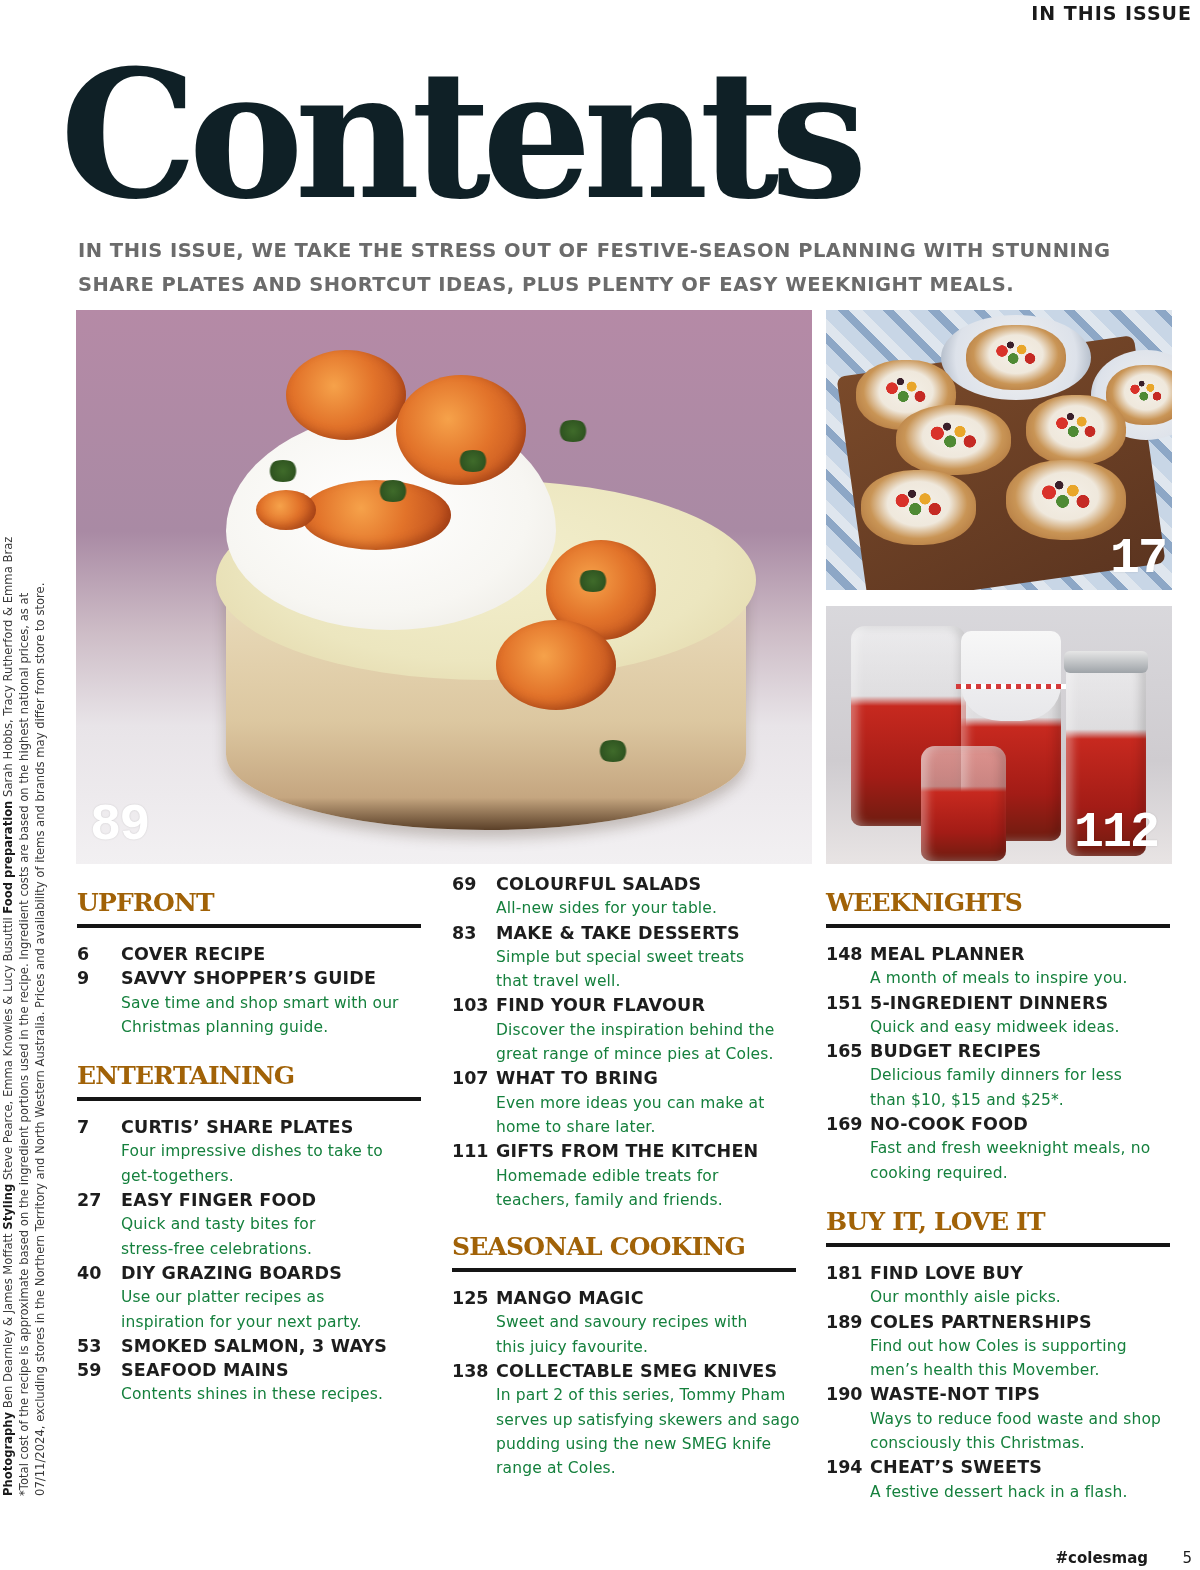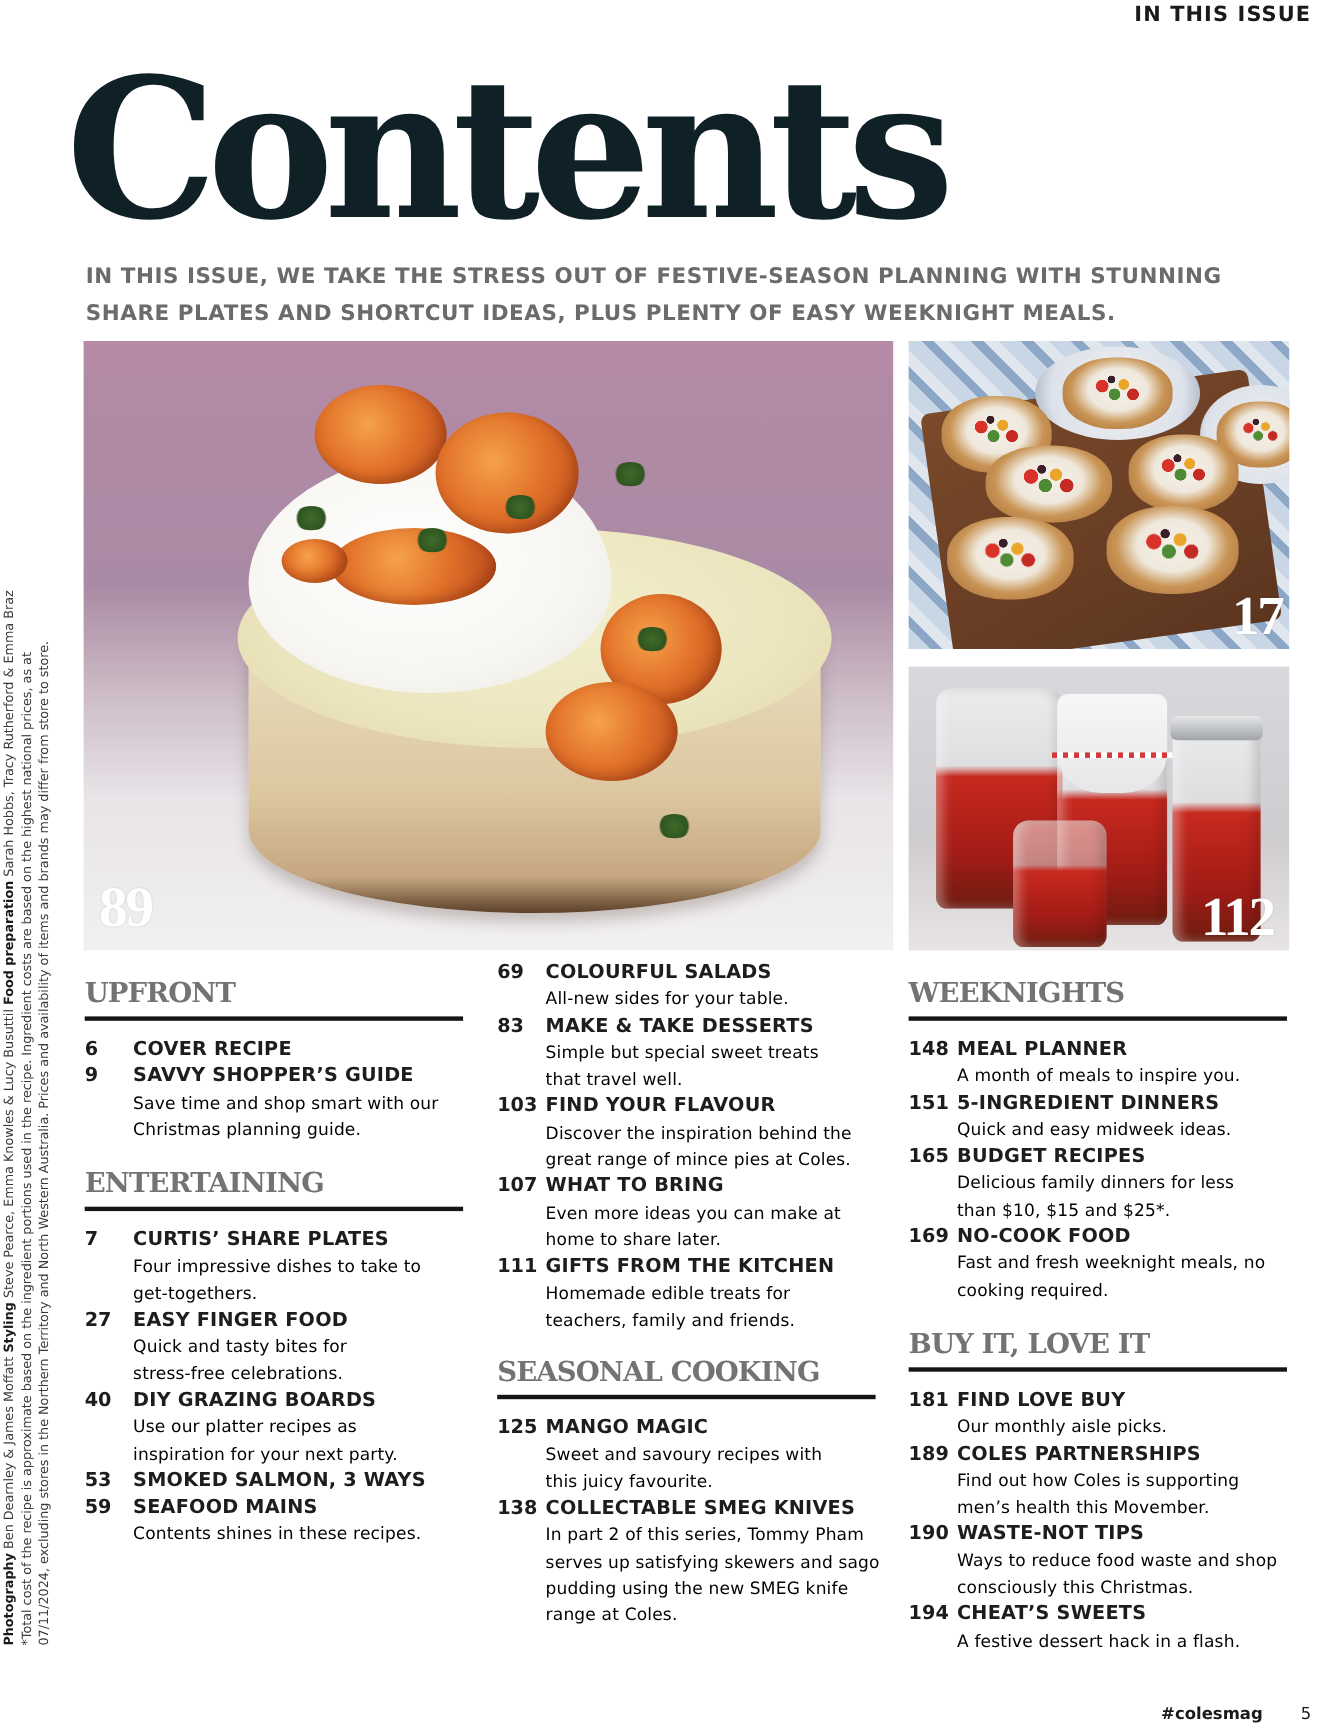--- a/index.html
+++ b/index.html
@@ -29,21 +29,21 @@
     width: 1070px; height: 48px;
     transform: rotate(-90deg); transform-origin: left top;
     font-family: "DejaVu Sans", sans-serif; font-size: 11.6px; line-height: 16px;
     color: #3a3a3a; padding-left: 4px;
   }
   .credits b { font-weight: bold; color: #1a1a1a; }
 
   
   .photo { position: absolute; overflow: hidden; }
   .photo .num {
-    position: absolute; font-family: Liberation Serif, serif; font-weight: bold;
+    position: absolute; font-family: Liberation Mono, monospace; font-weight: bold;
     color: #ffffff; font-size: 48px; line-height: 1; letter-spacing: -2px;
     text-shadow: 0 0 2px rgba(0,0,0,0.15);
   }
   .photo-cake {
     left: 76px; top: 310px; width: 736px; height: 554px;
     background:
       radial-gradient(ellipse 45% 10% at 60% 70%, rgba(120,90,60,0.35), transparent 70%),
       linear-gradient(180deg, #b58aa6 0%, #a98aa4 40%, #cdbcc6 58%, #e8e4e8 75%, #f2f0f2 100%);
   }
   .cake-base {
@@ -128,40 +128,40 @@
   .photo-jars .num { right: 14px; bottom: 6px; font-size: 50px; }
 
   
   .col { position: absolute; top: 888px; }
   .col1 { left: 77px; width: 344px; }
   .col2 { left: 452px; width: 344px; }
   .col3 { left: 826px; width: 344px; }
 
   .section-head {
     font-family: "DejaVu Serif", serif; font-weight: bold;
-    font-size: 25px; line-height: 30px; color: #737373;
+    font-size: 25px; line-height: 30px; color: #a16207;
     letter-spacing: -0.8px;
     padding-bottom: 6px; border-bottom: 4px solid #151515;
     margin-bottom: 14px;
   }
   .entry { display: flex; }
   .entry .pg {
     width: 44px; flex: 0 0 44px;
     font-family: "DejaVu Sans", sans-serif; font-weight: bold;
     font-size: 17.5px; line-height: 24.3px; color: #1d1d1d;
   }
   .entry .body { flex: 1; }
   .entry .head {
     font-family: "DejaVu Sans", sans-serif; font-weight: bold;
     font-size: 17.5px; line-height: 24.3px; color: #1d1d1d; letter-spacing: 0.2px;
     white-space: nowrap;
   }
   .entry .desc {
     font-family: "DejaVu Sans", sans-serif; font-size: 15.5px; line-height: 24.3px;
-    color: #000000; letter-spacing: 0.15px;
+    color: #15803d; letter-spacing: 0.15px;
   }
   .gap { height: 22px; }
 
   .footer-tag {
     position: absolute; right: 52px; bottom: 3px;
     font-family: "DejaVu Sans", sans-serif; font-weight: bold; font-size: 15px; color: #1a1a1a;
   }
   .footer-page {
     position: absolute; right: 8px; bottom: 3px;
     font-family: "DejaVu Sans", sans-serif; font-size: 15px; color: #1a1a1a;

